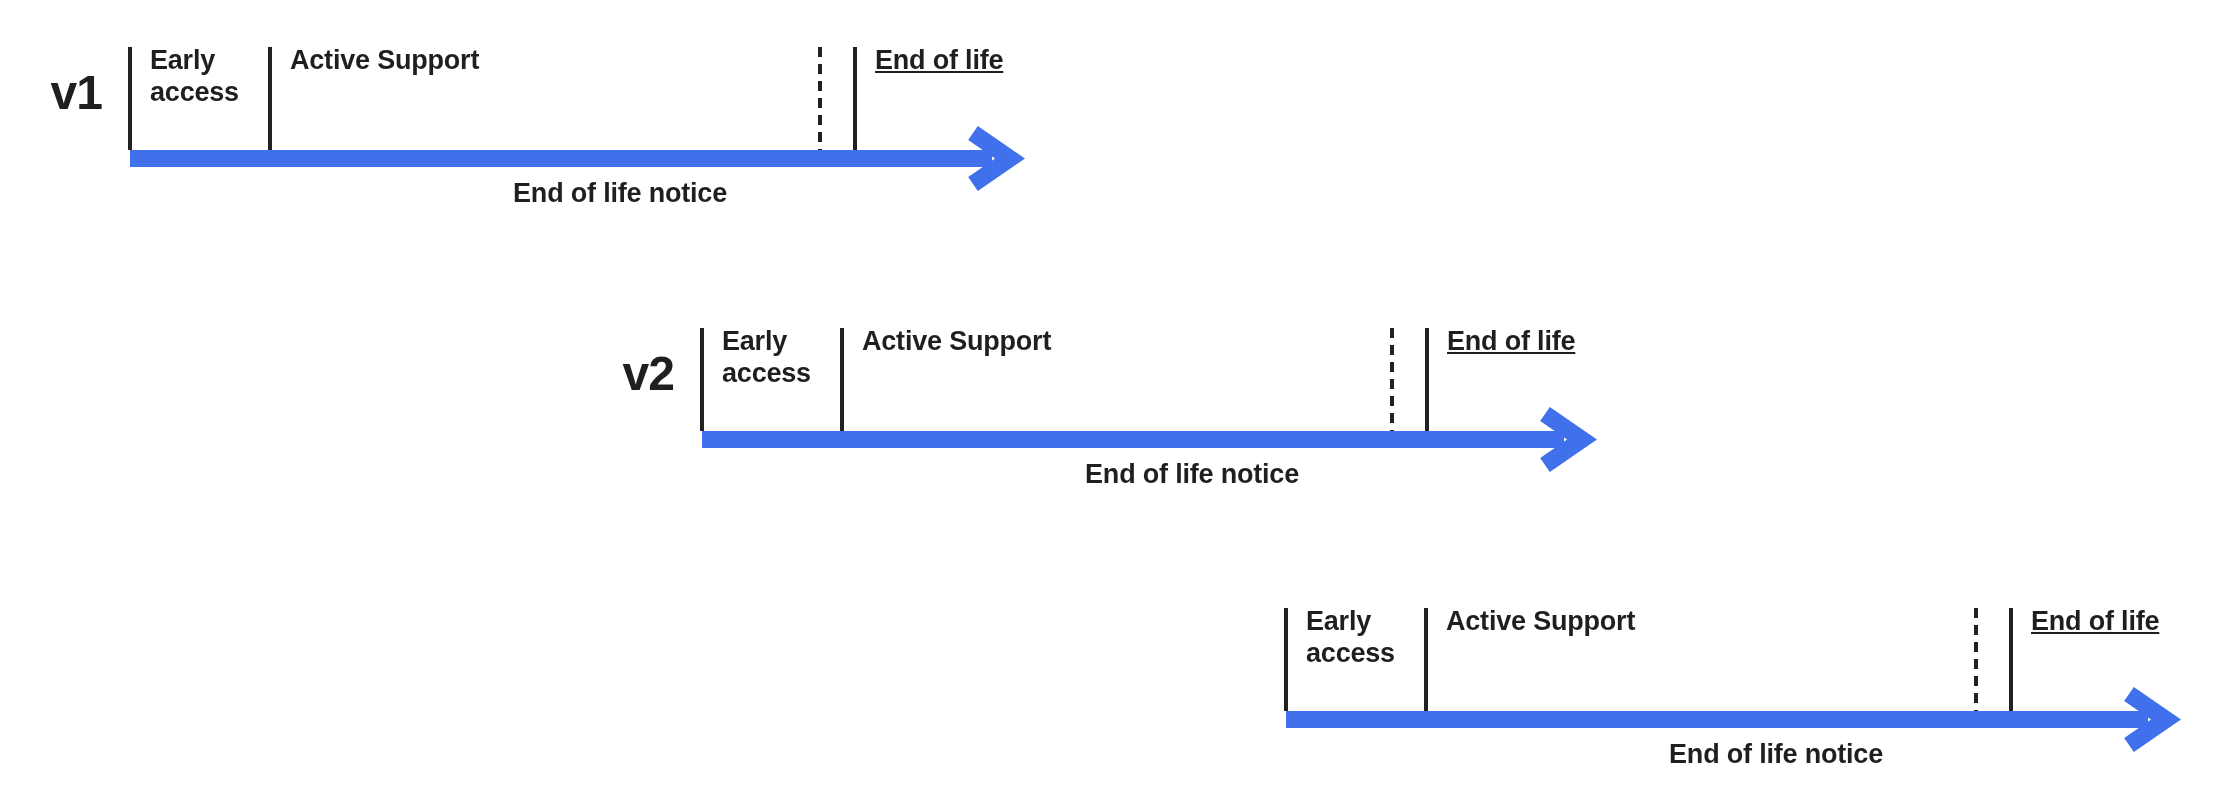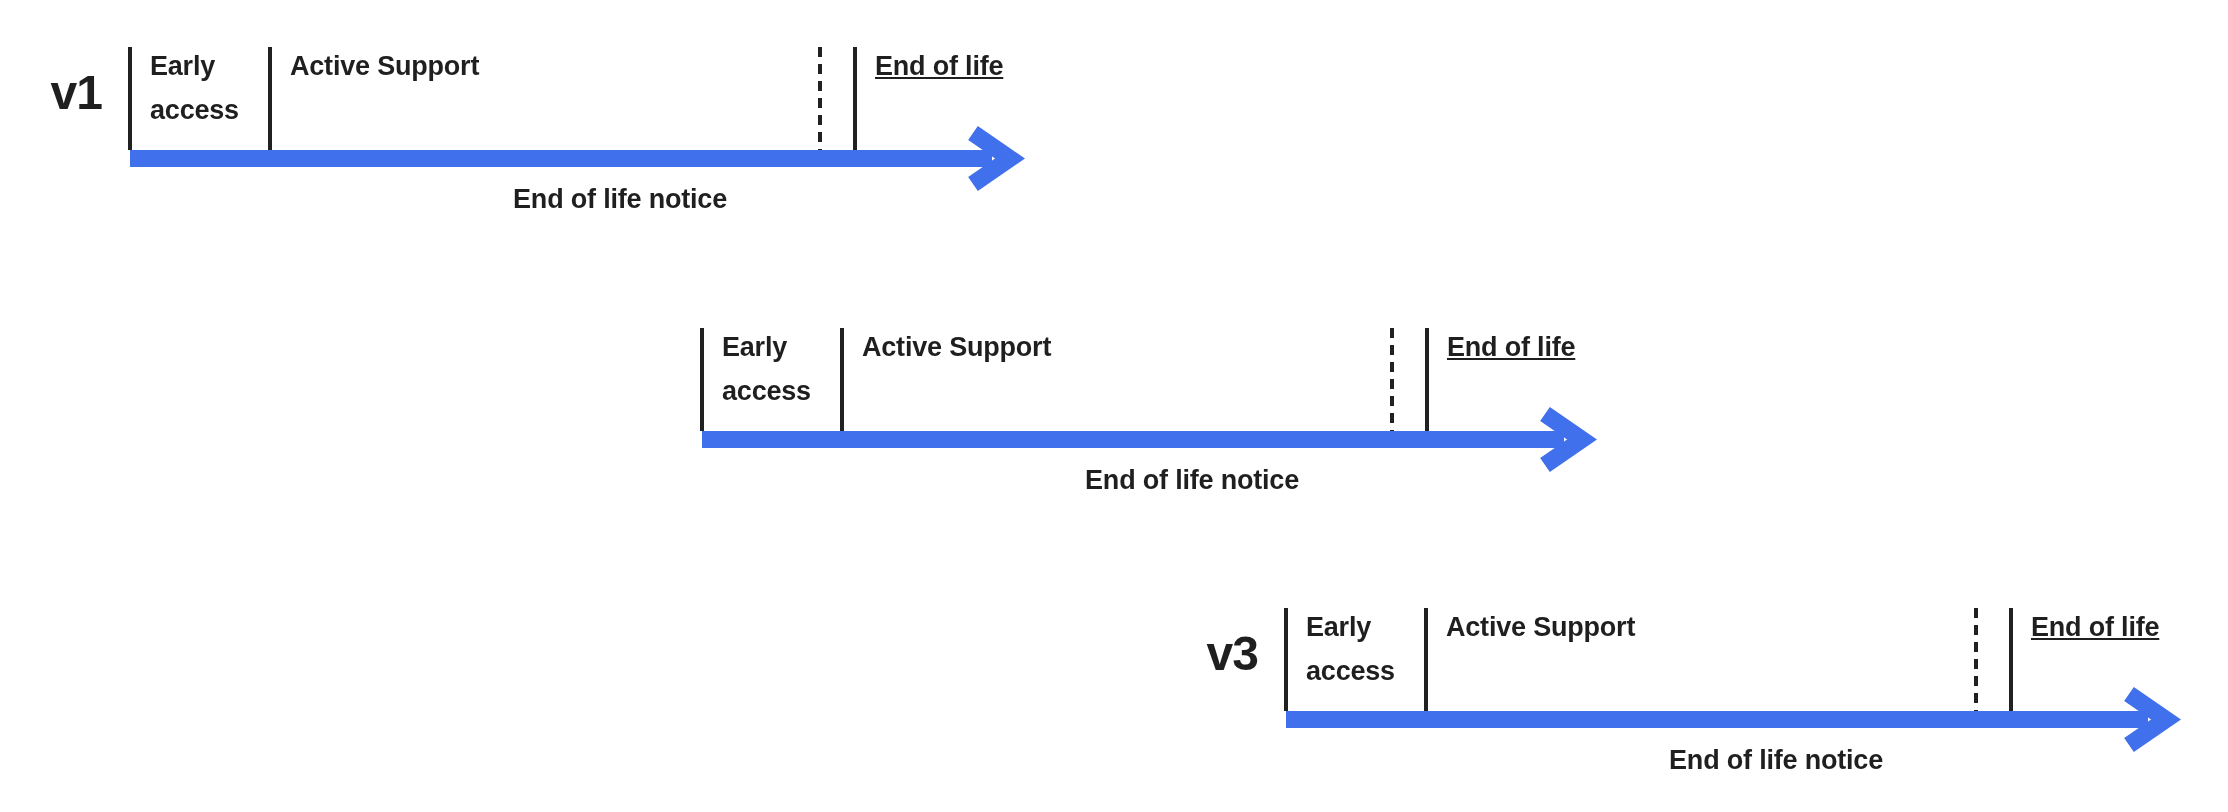--- a/index.html
+++ b/index.html
@@ -46,21 +46,21 @@
     text-align: right;
     font-size: 48px;
     line-height: 52px;
     font-weight: 700;
     letter-spacing: -1px;
     color: #1f1f1f;
   }
   .label {
     position: absolute;
     font-size: 27px;
-    line-height: 44px;
+    line-height: 32px;
     font-weight: 700;
     letter-spacing: -0.2px;
     color: #1f1f1f;
     white-space: nowrap;
   }
   .label-early  { left: 20px;  top: -3px; width: 112px; white-space: normal; }
   .label-active { left: 160px; top: -3px; }
   .label-eol    { left: 745px; top: -3px; text-decoration: underline; }
   .label-notice { left: 290px; top: 130px; width: 400px; text-align: center; }
   .arrow {
@@ -83,36 +83,36 @@
   <div class="label label-active">Active Support</div>
   <div class="label label-eol">End of life</div>
   <div class="label label-notice">End of life notice</div>
   <svg class="arrow" width="910" height="85" viewBox="0 0 910 85">
     <rect x="0" y="33" width="862" height="17" fill="#4170EC"></rect>
     <polyline points="843,16 880,41.5 843,67" fill="none" stroke-width="17" stroke-linejoin="miter" stroke="#4170EC"></polyline>
   </svg>
 </div>
 
 <div class="timeline" style="left:702px; top:328px;">
+  <div class="version">v2</div>
   <div class="tick tick-start"></div>
   <div class="tick tick-mid"></div>
   <div class="dashed-tick"></div>
   <div class="tick tick-end"></div>
   <div class="label label-early">Early access</div>
   <div class="label label-active">Active Support</div>
   <div class="label label-eol">End of life</div>
   <div class="label label-notice">End of life notice</div>
   <svg class="arrow" width="910" height="85" viewBox="0 0 910 85">
     <rect x="0" y="33" width="862" height="17" fill="#4170EC"></rect>
     <polyline points="843,16 880,41.5 843,67" fill="none" stroke-width="17" stroke-linejoin="miter" stroke="#4170EC"></polyline>
   </svg>
 </div>
 
 <div class="timeline" style="left:1286px; top:608px;">
-  <div class="version">v3</div>
   <div class="tick tick-start"></div>
   <div class="tick tick-mid"></div>
   <div class="dashed-tick"></div>
   <div class="tick tick-end"></div>
   <div class="label label-early">Early access</div>
   <div class="label label-active">Active Support</div>
   <div class="label label-eol">End of life</div>
   <div class="label label-notice">End of life notice</div>
   <svg class="arrow" width="910" height="85" viewBox="0 0 910 85">
     <rect x="0" y="33" width="862" height="17" fill="#4170EC"></rect>

